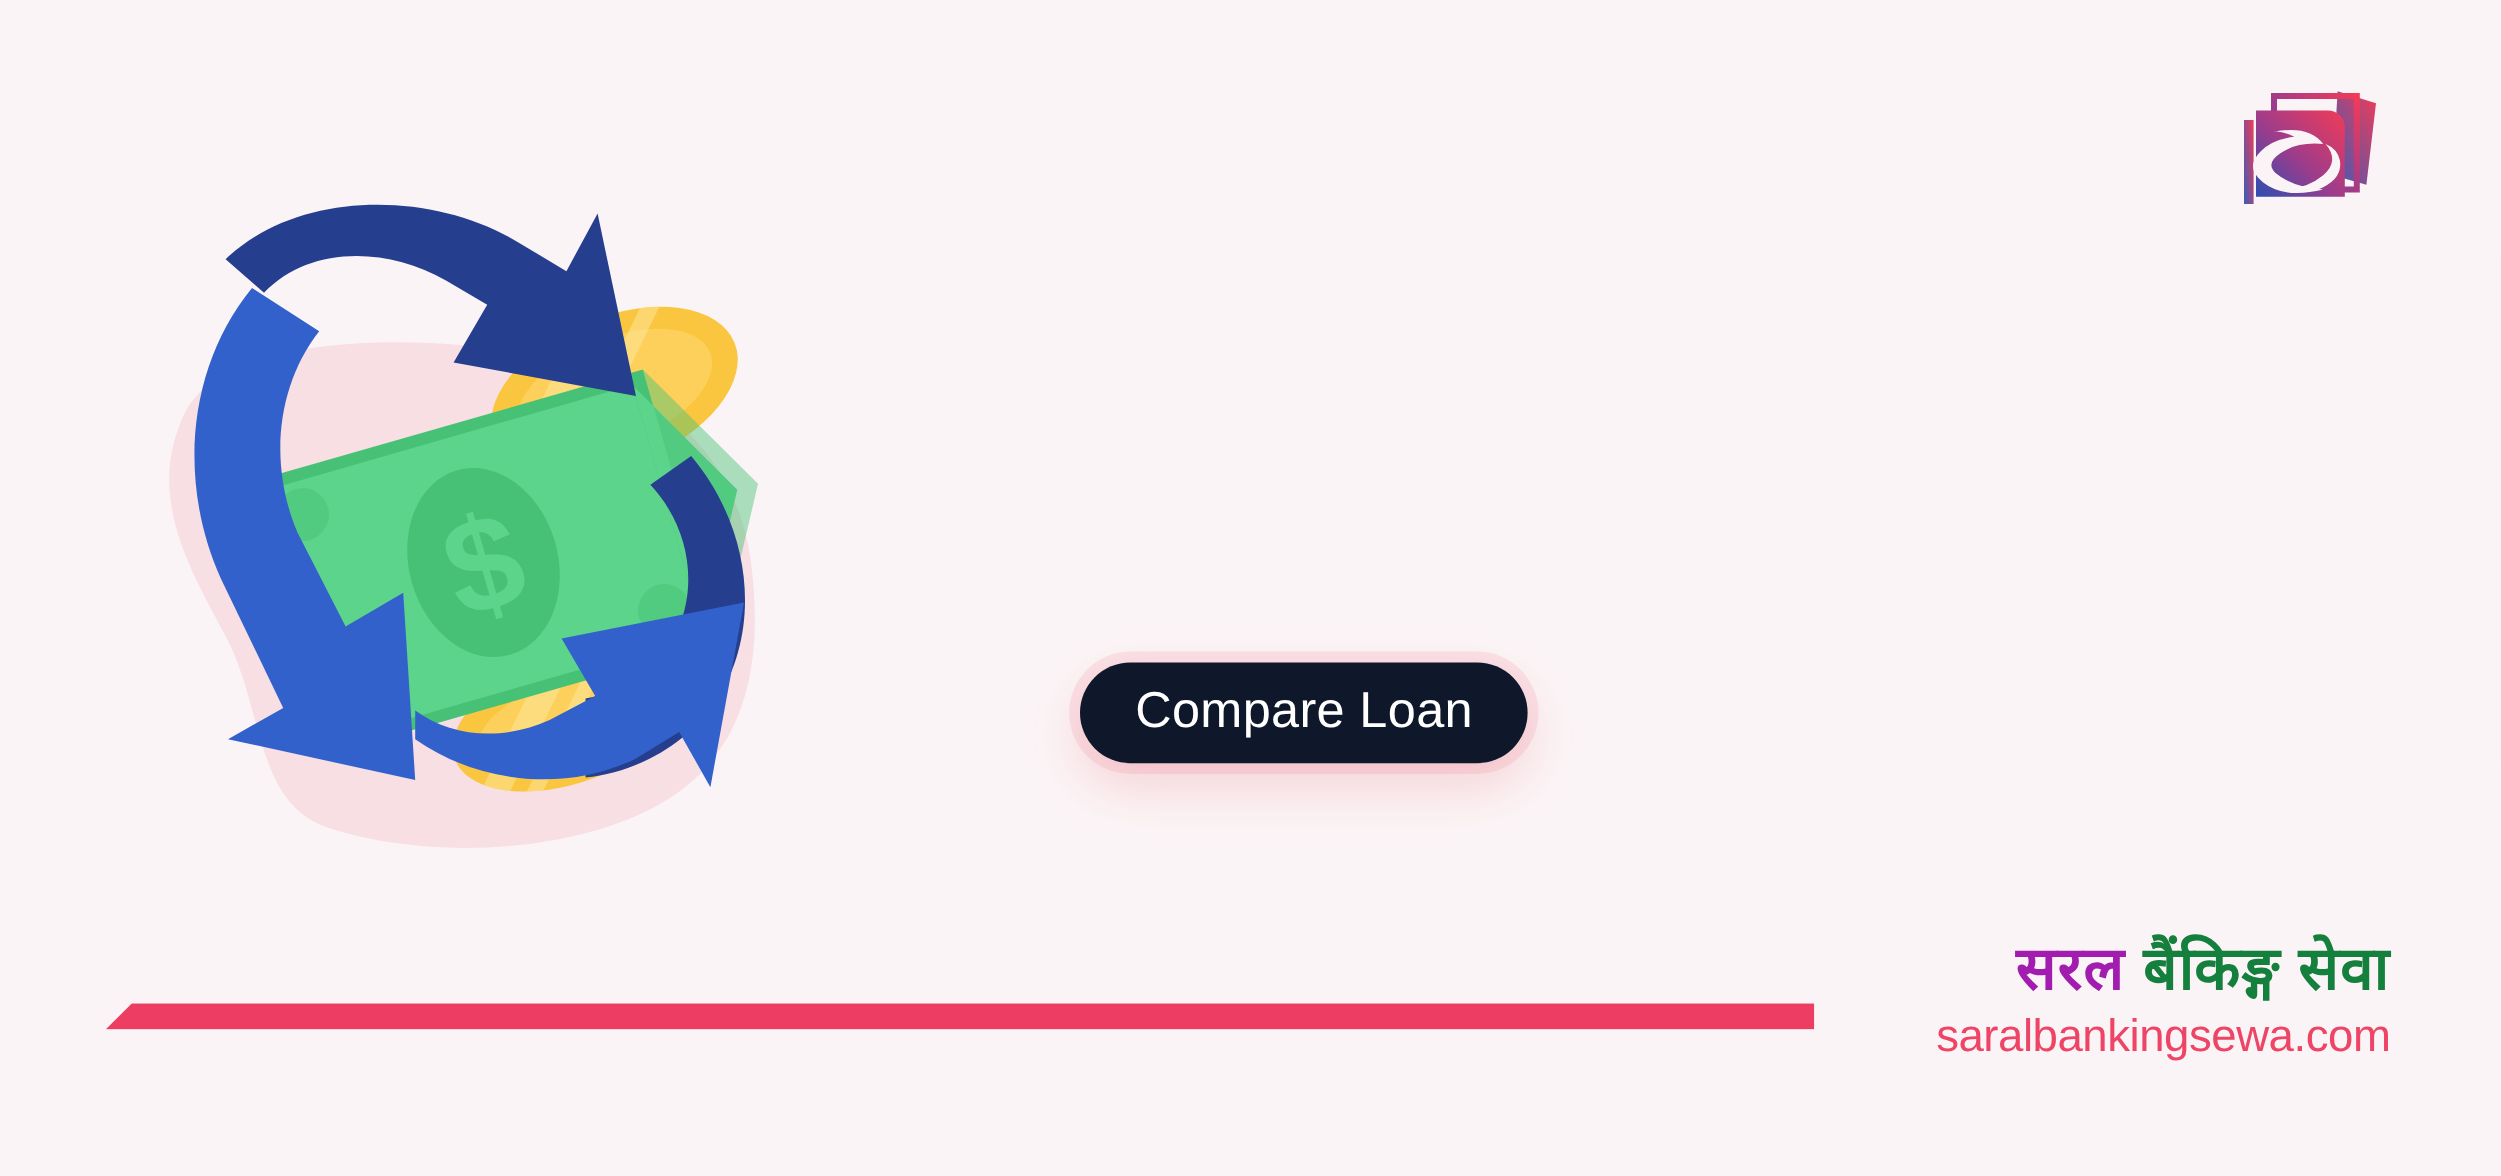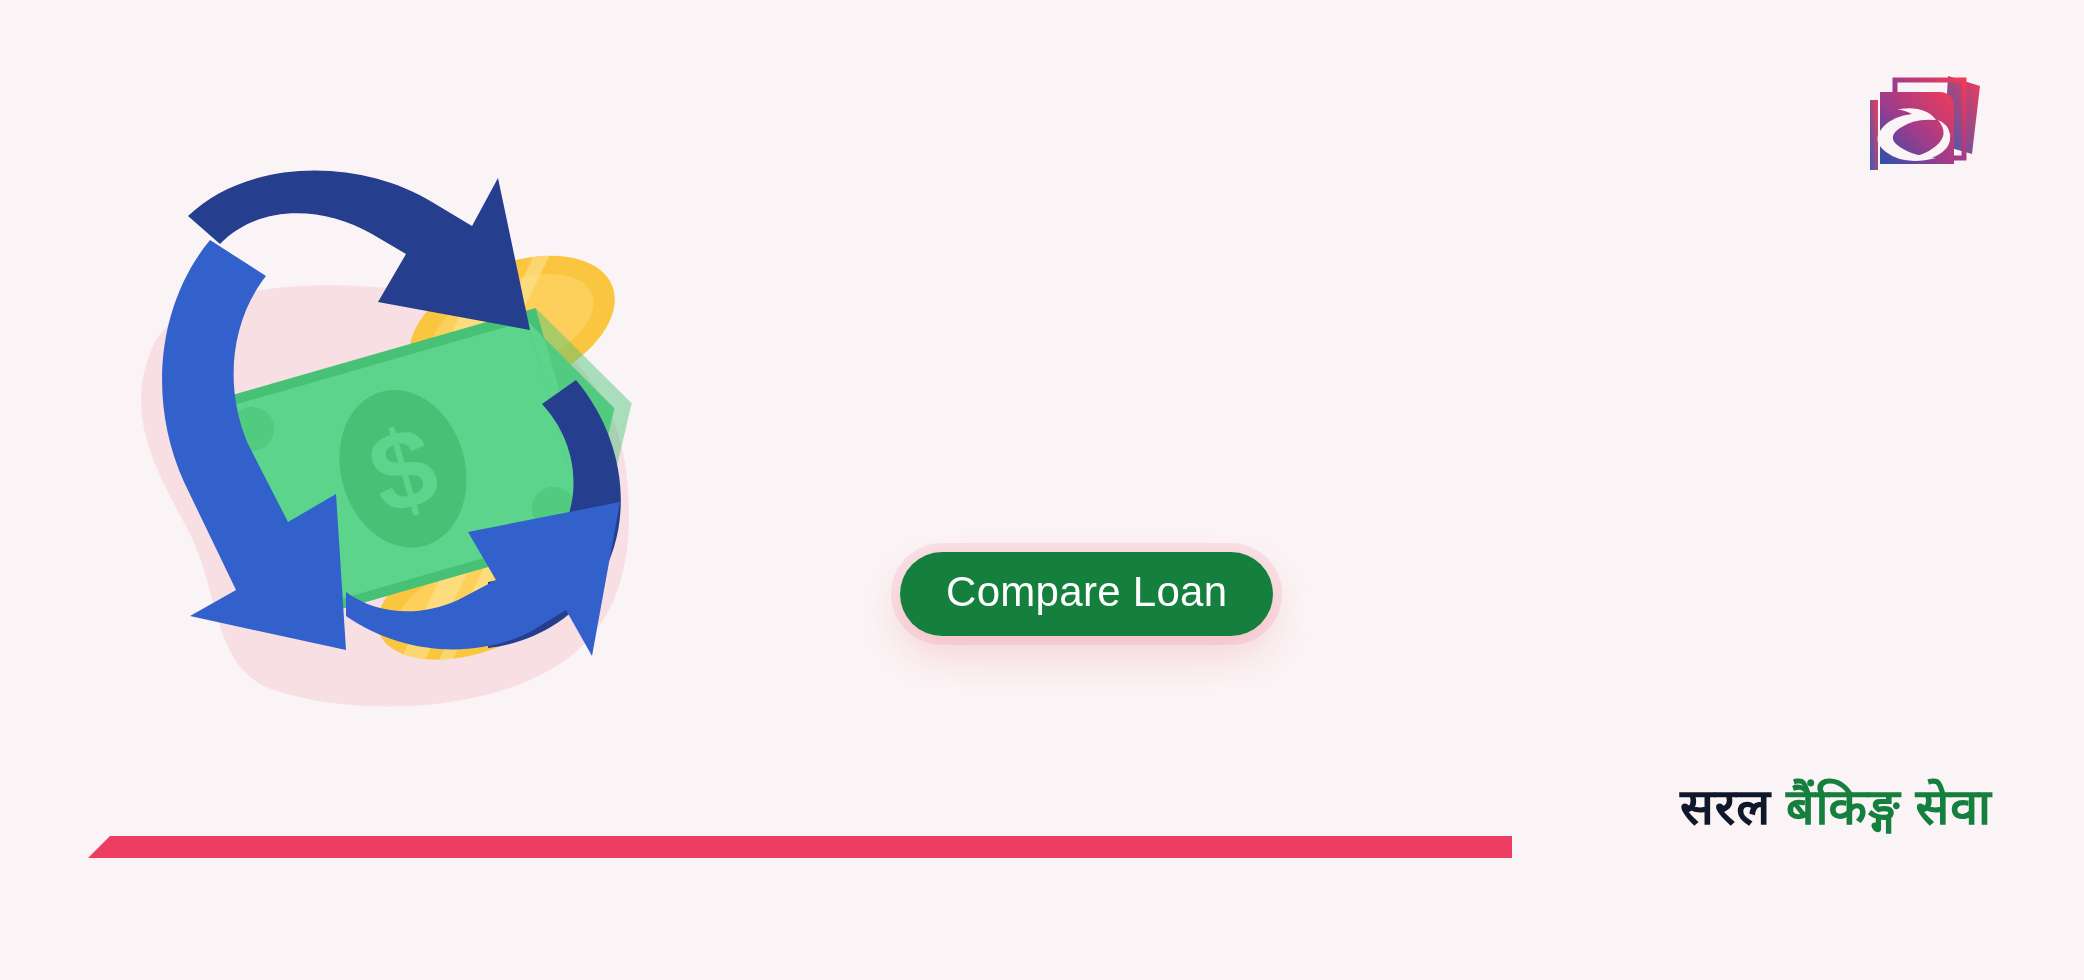--- a/index.html
+++ b/index.html
@@ -62,21 +62,21 @@
   }
 
   
   #cta-wrap {
     position: absolute;
     left: 900px;
     top: 552px;
   }
   #cta-button {
     display: inline-block;
-    background: #15803d;
+    background: #0f172a;
     color: #ffffff;
     font-size: 42px;
     font-weight: normal;
     letter-spacing: 0.3px;
     padding: 19px 46px 23px 46px;
     border: none;
     border-radius: 44px;
     box-shadow: 0 0 0 9px rgba(238, 61, 98, 0.10),
                 0 18px 44px rgba(216, 25, 33, 0.16);
     cursor: pointer;
@@ -104,21 +104,21 @@
     width: 520px;
   }
   #brand-devanagari {
     margin: 0;
     font-size: 50px;
     font-weight: bold;
     line-height: 1.08;
     letter-spacing: 1px;
     white-space: nowrap;
   }
-  .dev-blue  { color: #0f172a; font-family: Liberation Mono, monospace; }
+  .dev-blue  { color: #a21caf; font-family: Liberation Mono, monospace; }
   .dev-pink  { color: #15803d; }
   #brand-url {
     margin: 6px 0 0 0;
     font-size: 38px;
     color: #EE4566;
     letter-spacing: -0.4px;
     line-height: 1;
     white-space: nowrap;
   }
 </style>
@@ -245,15 +245,16 @@
     <button id="cta-button" type="button">Compare Loan</button>
   </div>
 
   <div id="divider-bar"></div>
 
   <div id="brand-lockup">
     <div id="brand-devanagari">
       <span class="dev-blue">सरल</span>
       <span class="dev-pink">बैंकिङ्ग सेवा</span>
     </div>
+    <div id="brand-url">saralbankingsewa.com</div>
   </div>
 
 </div>
 
 </body></html>

